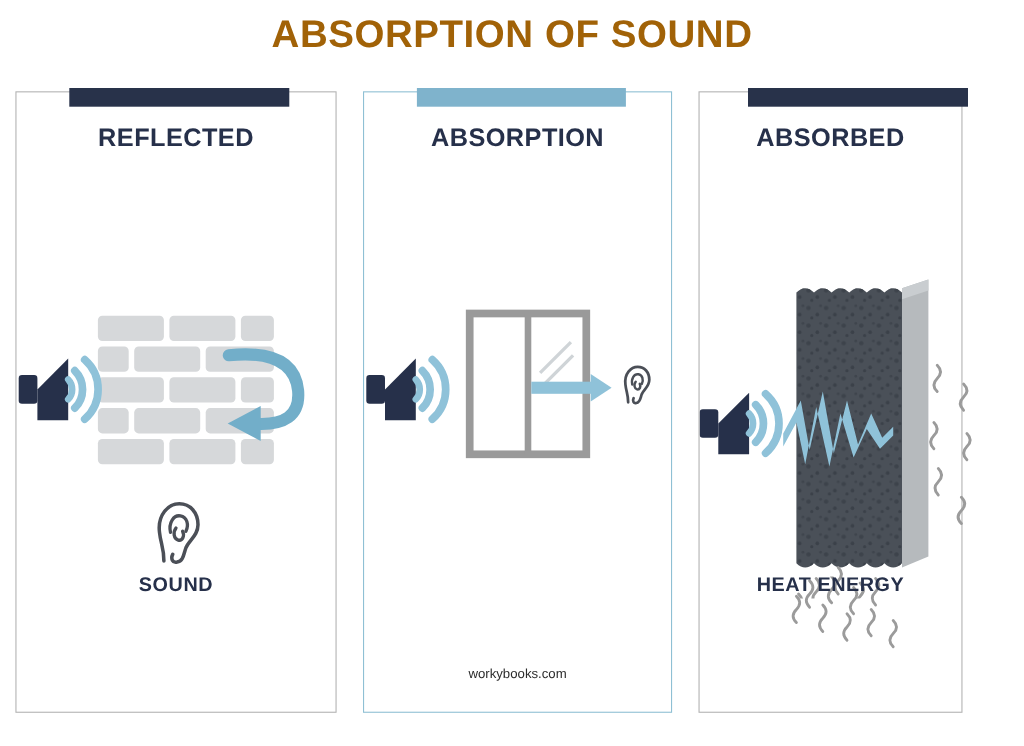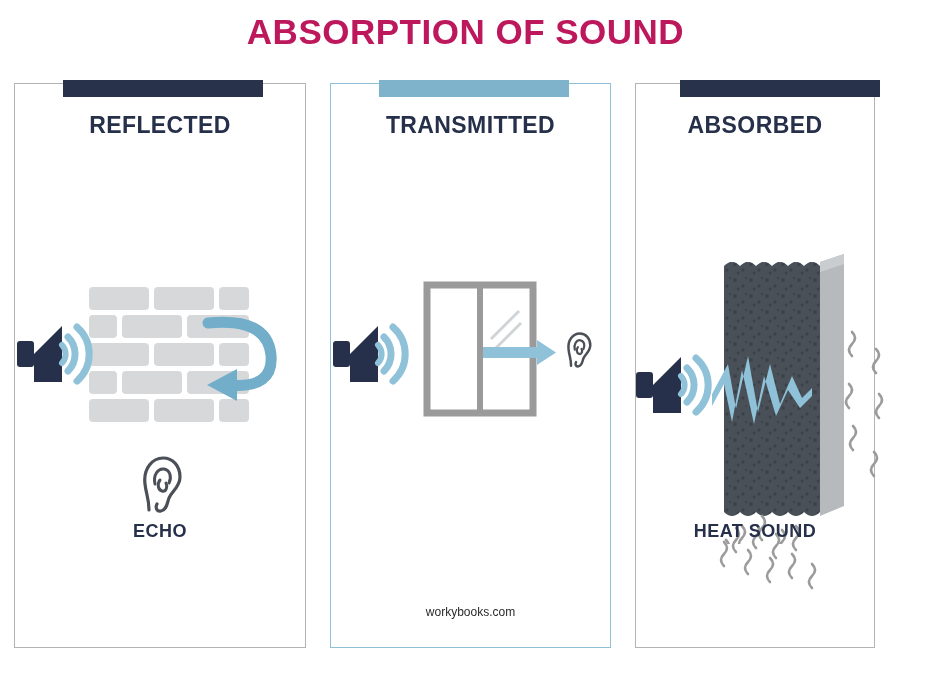--- a/index.html
+++ b/index.html
@@ -17,21 +17,21 @@
 
   #page-title {
     position: absolute;
     top: 12px;
     left: 0;
     width: 931px;
     text-align: center;
     font-size: 35px;
     font-weight: bold;
     letter-spacing: 0.5px;
-    color: #be185d;
+    color: #a16207;
   }
 
   .card {
     position: absolute;
     top: 83px;
     height: 565px;
     background: #ffffff;
     box-sizing: border-box;
   }
   .card-dark  { border: 1px solid #b3b3b3; }
@@ -136,26 +136,26 @@
     </svg>
   </div>
 
   <div class="illus" style="top:370px;height:64px;text-align:center;">
     <svg width="48" height="62" viewBox="0 0 48 62">
       <path d="M13 56 C13 44 10 40 9 30 C7 14 17 4 27 4 C37 4 44 12 44 23 C44 33 36 37 33 44 C31 49 31 56 25 57 C21 58 19 54 21 50" stroke="#4b4f57" stroke-width="3.2" fill="none" stroke-linecap="round" stroke-linejoin="round"></path>
       <path d="M19 30 C17 21 22 14 28 15 C34 16 36 23 33 29" stroke="#4b4f57" stroke-width="3" fill="none" stroke-linecap="round"></path>
       <path d="M24 26 C21 30 22 36 26 37 C30 38 32 33 30 29" stroke="#4b4f57" stroke-width="3" fill="none" stroke-linecap="round"></path>
     </svg>
   </div>
-  <div class="sub-label" style="top:437px;">ECHO</div>
+  <div class="sub-label" style="top:437px;">SOUND</div>
 </div>
 
 <div class="card card-blue" id="card-transmitted">
   <div class="top-bar bar-blue" id="bar-transmitted"></div>
-  <div class="card-label">TRANSMITTED</div>
+  <div class="card-label">ABSORPTION</div>
 
   <div class="illus" style="top:195px;height:160px;">
     <svg width="281" height="160" viewBox="0 0 281 160">
 
       <g>
         <rect x="96" y="6" width="106" height="128" fill="none" stroke="#9a9a9a" stroke-width="7"></rect>
         <line x1="149" y1="6" x2="149" y2="134" stroke="#9a9a9a" stroke-width="6"></line>
         <line x1="160" y1="60" x2="188" y2="32" stroke="#cfd4d7" stroke-width="3"></line>
         <line x1="162" y1="72" x2="190" y2="44" stroke="#cfd4d7" stroke-width="3"></line>
       </g>
@@ -252,14 +252,14 @@
         <path d="M160 2  q6 6 0 12 q-6 6 0 12"></path>
         <path d="M88 18  q6 6 0 12 q-6 6 0 12"></path>
         <path d="M112 26 q6 6 0 12 q-6 6 0 12"></path>
         <path d="M134 34 q6 6 0 12 q-6 6 0 12"></path>
         <path d="M156 30 q6 6 0 12 q-6 6 0 12"></path>
         <path d="M176 40 q6 6 0 12 q-6 6 0 12"></path>
       </g>
     </svg>
   </div>
 
-  <div class="sub-label" style="top:437px;">HEAT SOUND</div>
+  <div class="sub-label" style="top:437px;">HEAT ENERGY</div>
 </div>
 
 </body></html>

